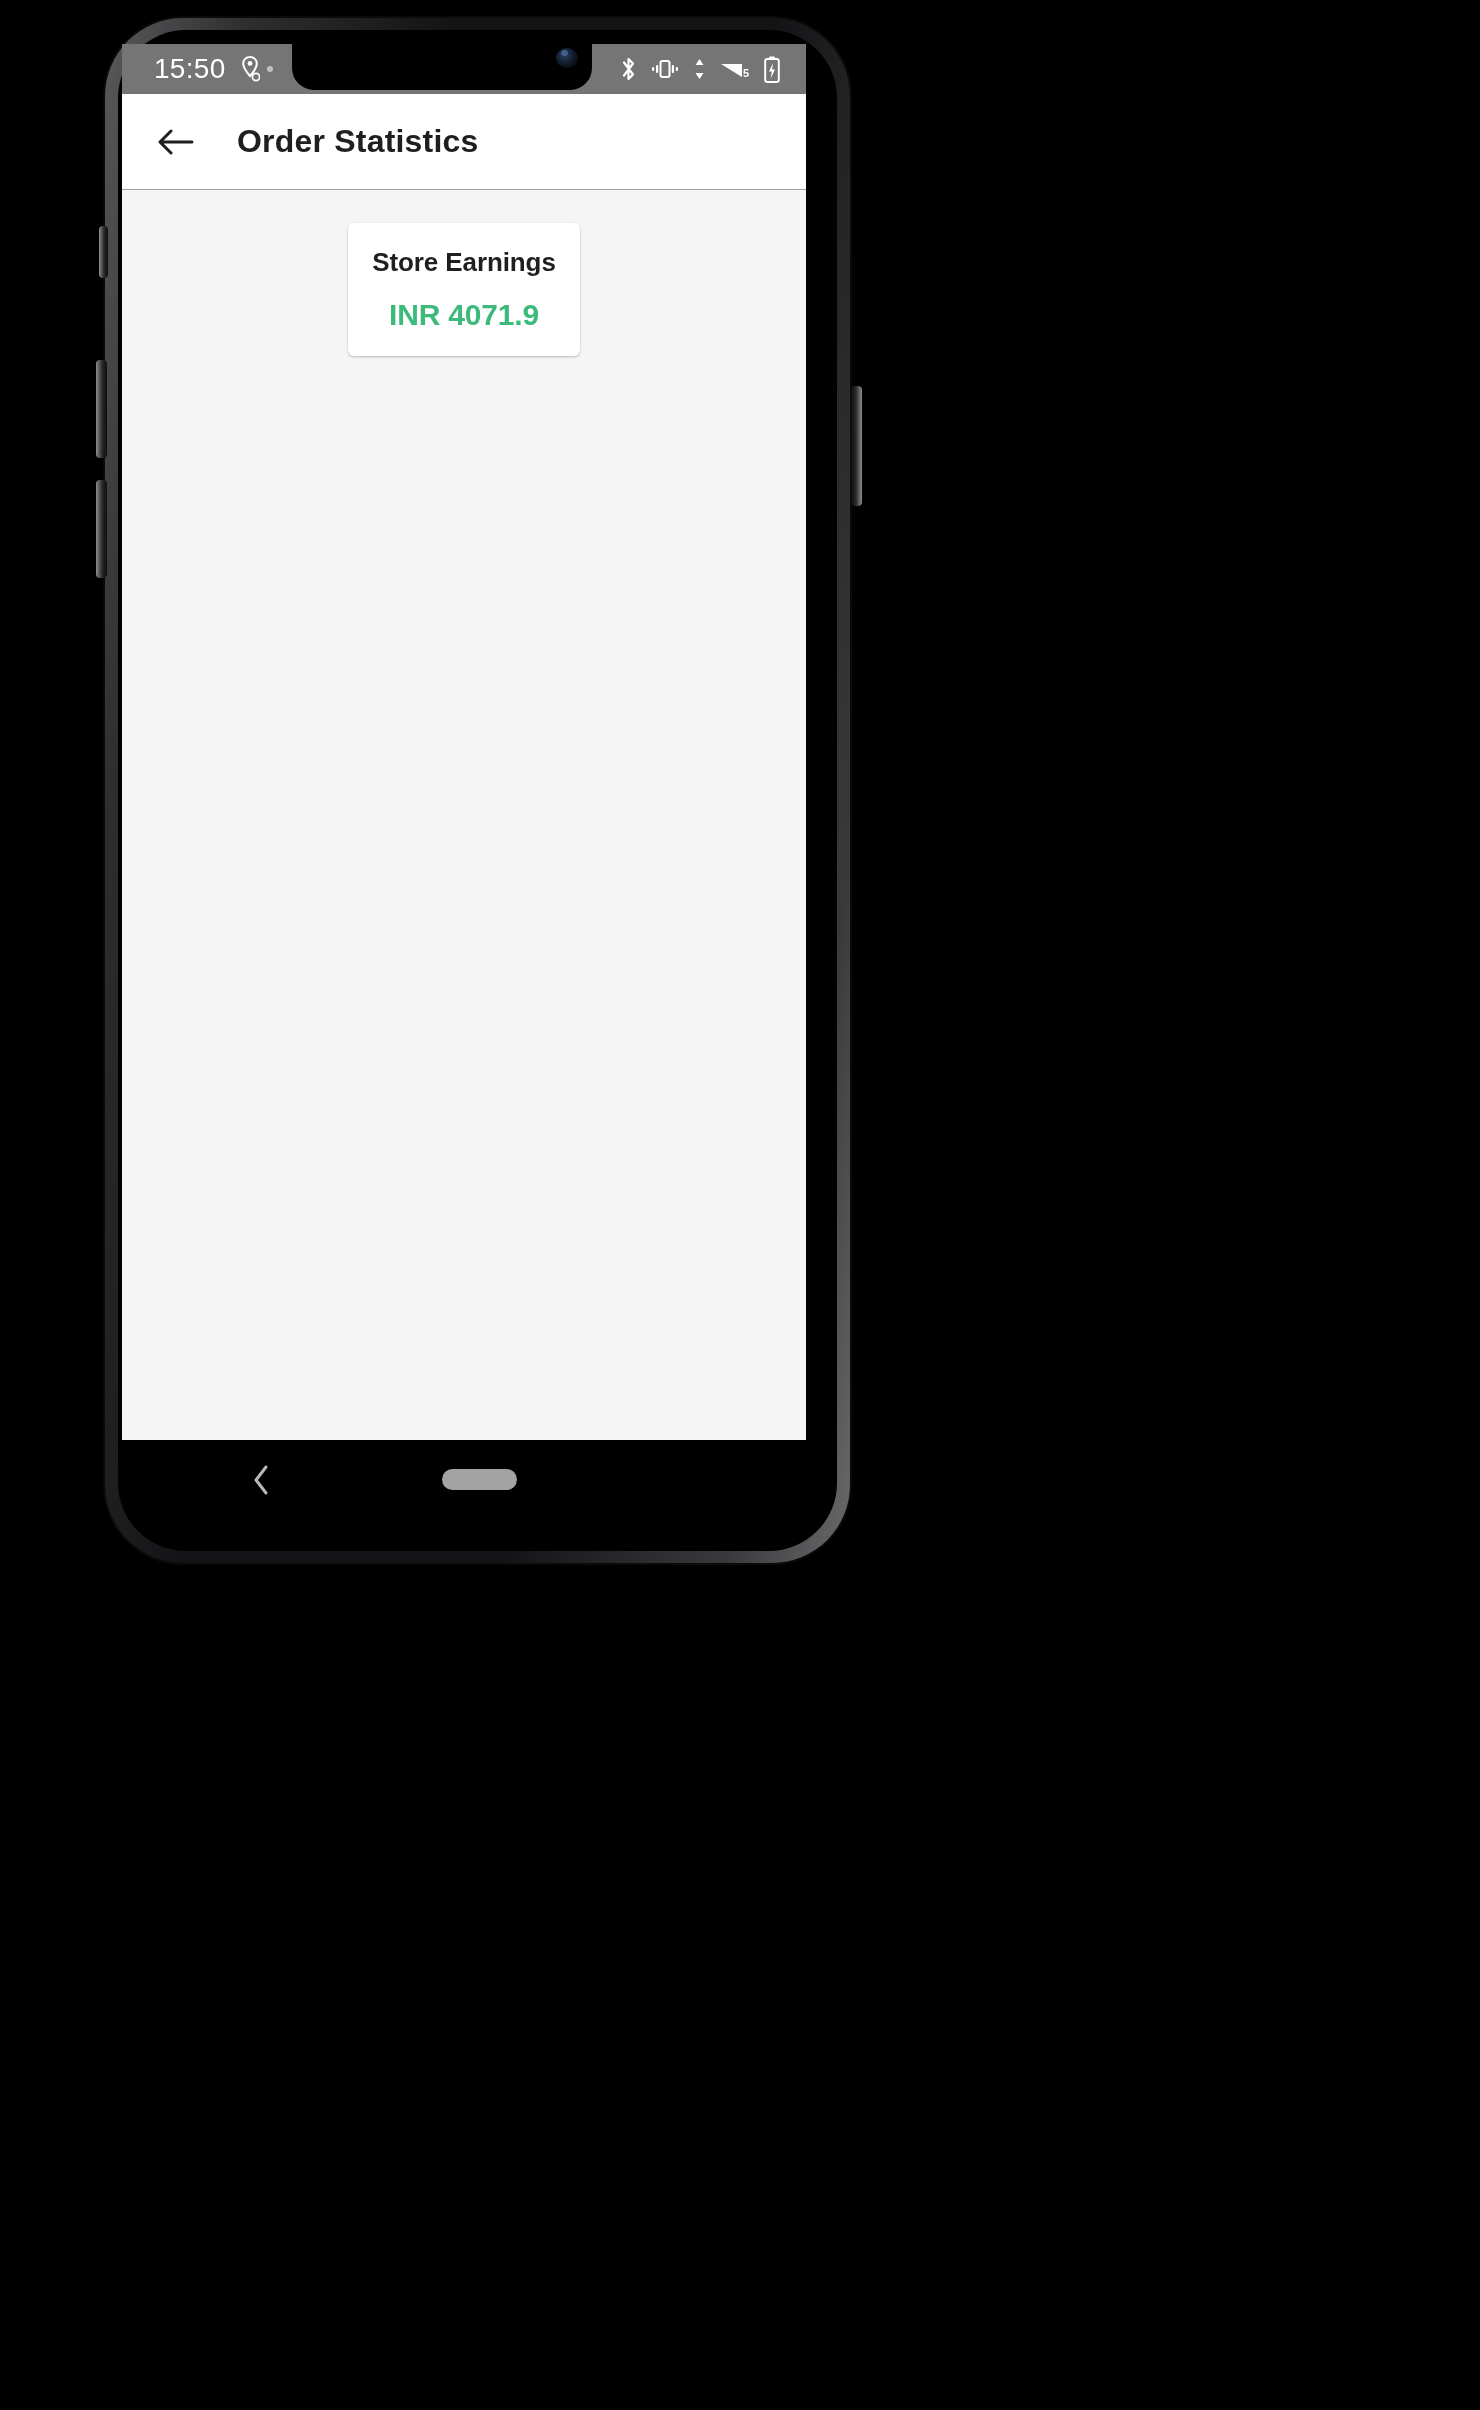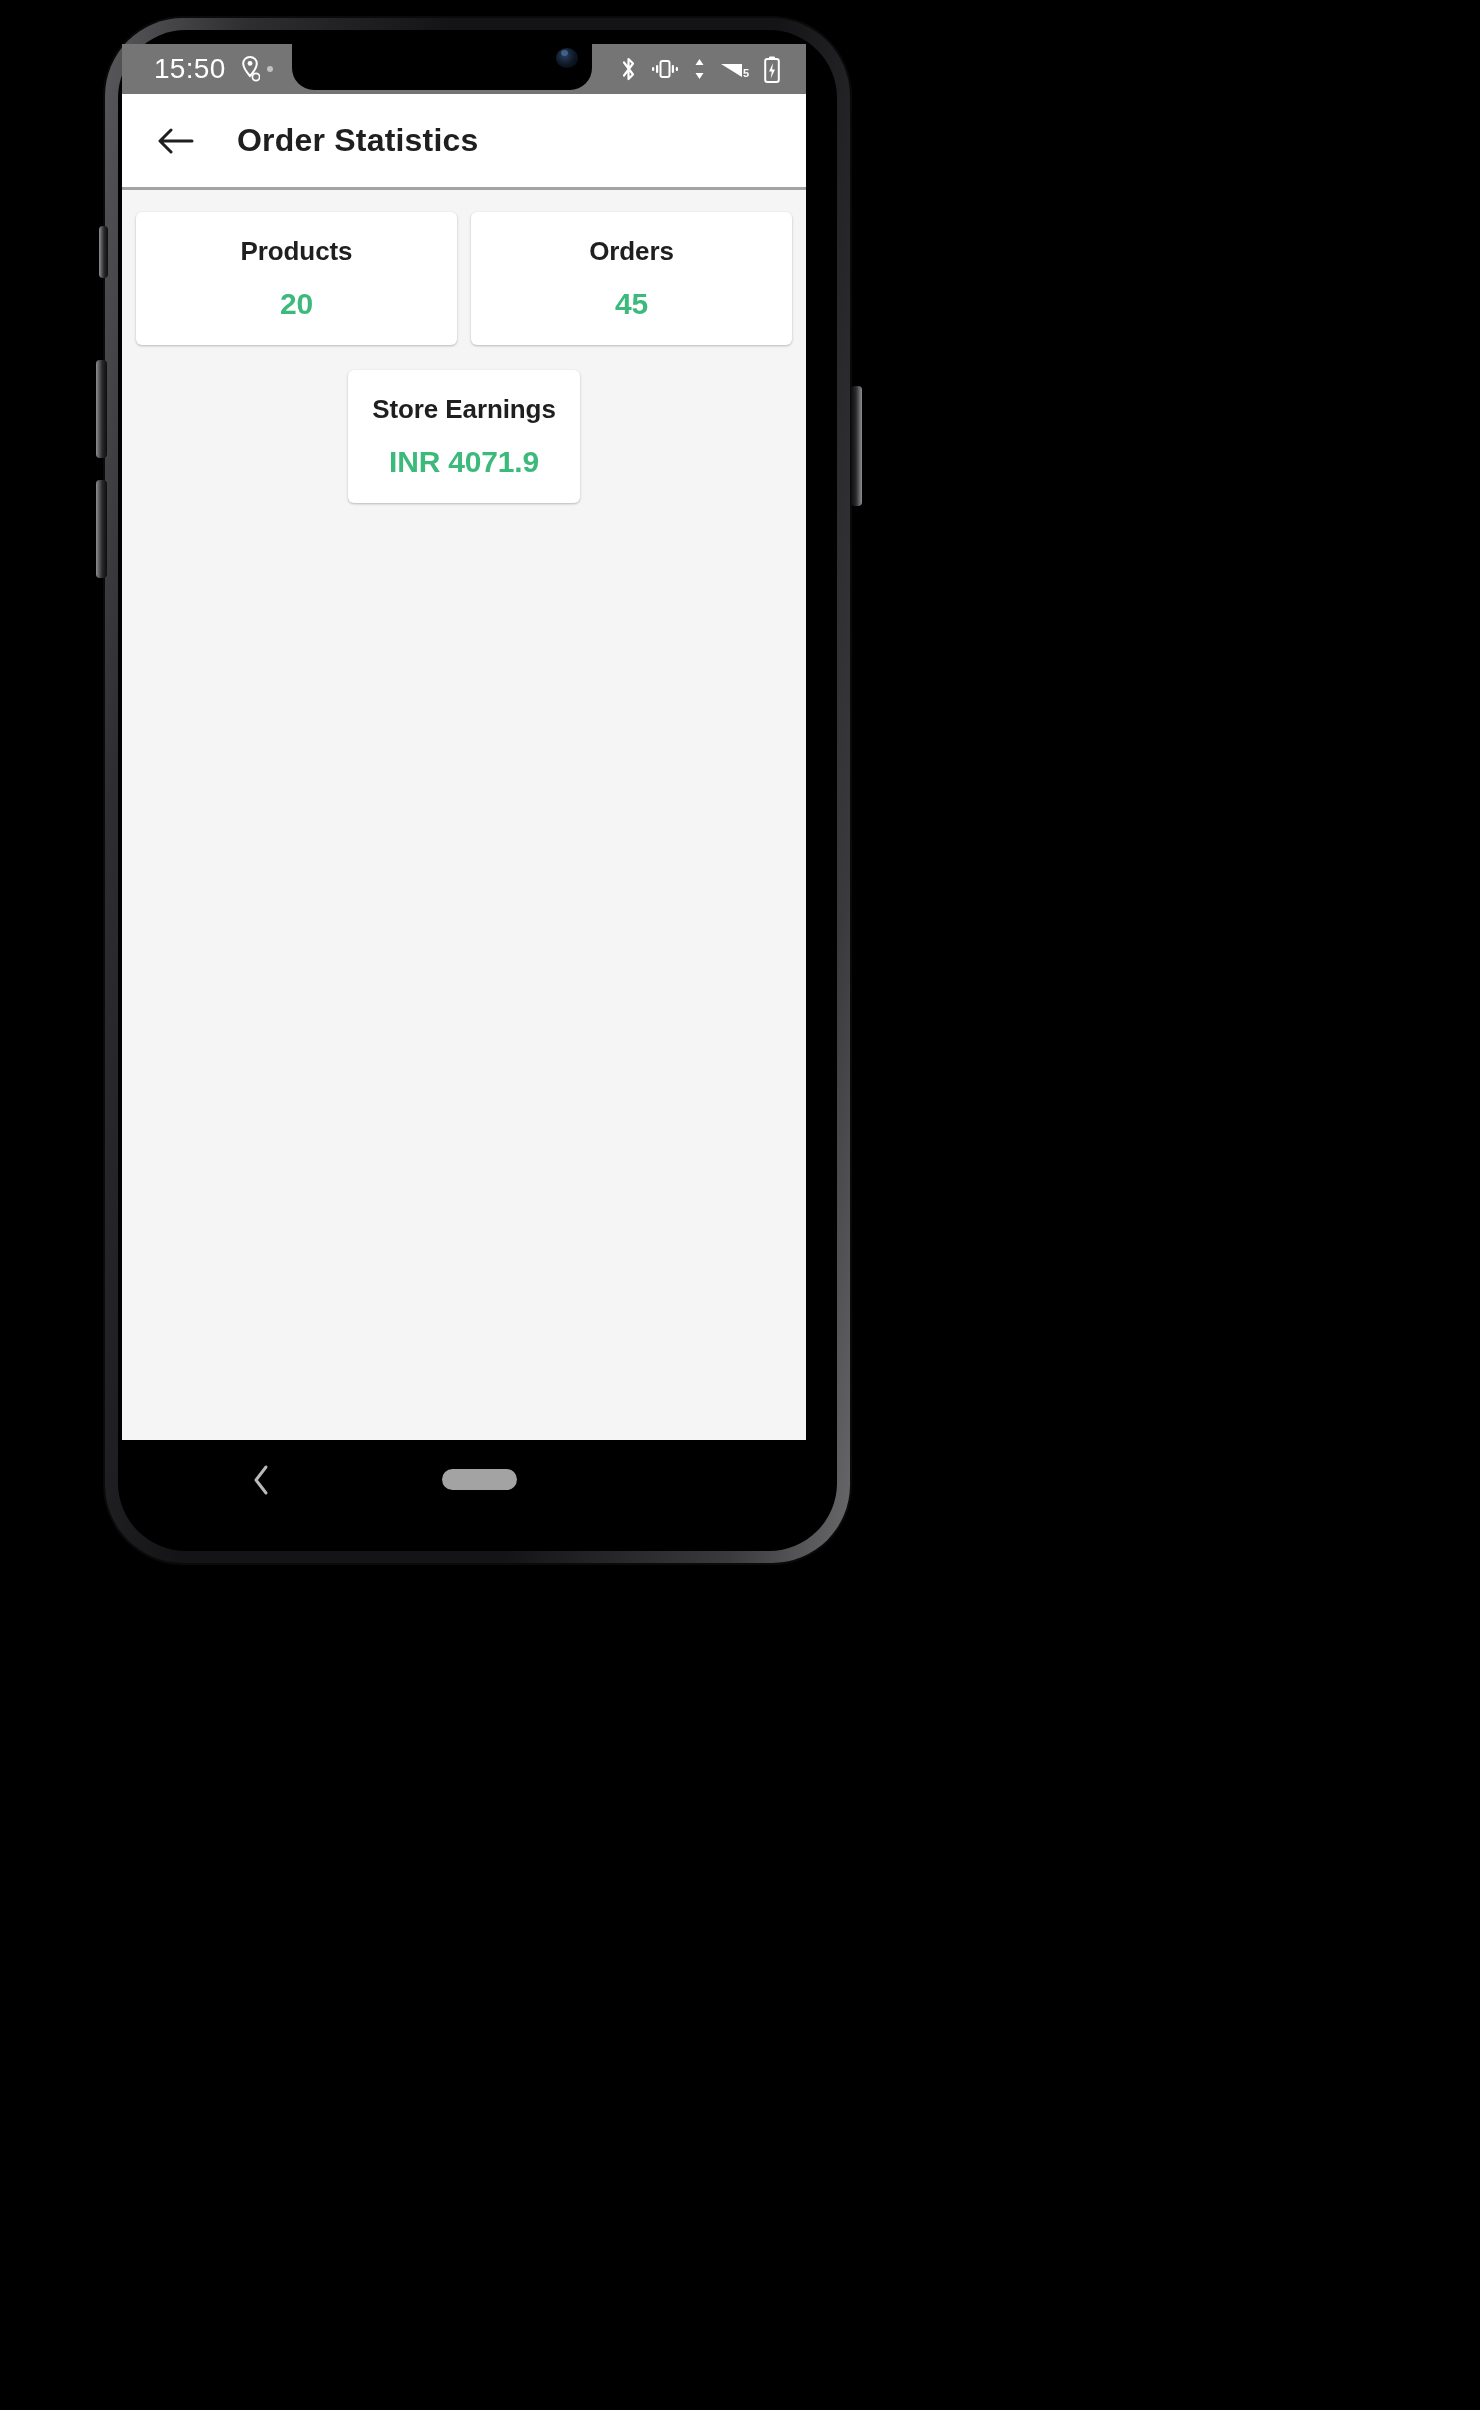--- a/index.html
+++ b/index.html
@@ -93,21 +93,21 @@
   }
   .sicon{ display:block; }
 
   
   #app-bar{
     position:absolute;
     left:0; top:50px;
     width:684px; height:96px;
     background:#ffffff;
     display:flex; align-items:center;
-    border-bottom:3px solid #a3a3a3;
+    border-bottom:1px solid #a3a3a3;
     z-index:20;
   }
   #back-button{
     width:54px; height:54px;
     margin-left:27px;
     display:flex; align-items:center; justify-content:center;
     cursor:pointer;
   }
   #page-title{
     margin-left:34px;
@@ -242,30 +242,20 @@
     <div id="back-button">
       <svg width="36" height="30" viewBox="0 0 36 30">
         <path d="M34 15 L3 15 M13 4 L2 15 L13 26" fill="none" stroke="#1f1f1f" stroke-width="3" stroke-linecap="round" stroke-linejoin="round"></path>
       </svg>
     </div>
     <div id="page-title">Order Statistics</div>
   </div>
 
   <div id="content">
 
-    <div class="card-row">
-      <div class="card half">
-        <div class="card-label">Products</div>
-        <div class="card-value">20</div>
-      </div>
-      <div class="card half">
-        <div class="card-label">Orders</div>
-        <div class="card-value">45</div>
-      </div>
-    </div>
 
 
     <div class="card-row" style="display:block;">
       <div class="card single">
         <div class="card-label">Store Earnings</div>
         <div class="card-value">INR 4071.9</div>
       </div>
     </div>
 
   </div>

